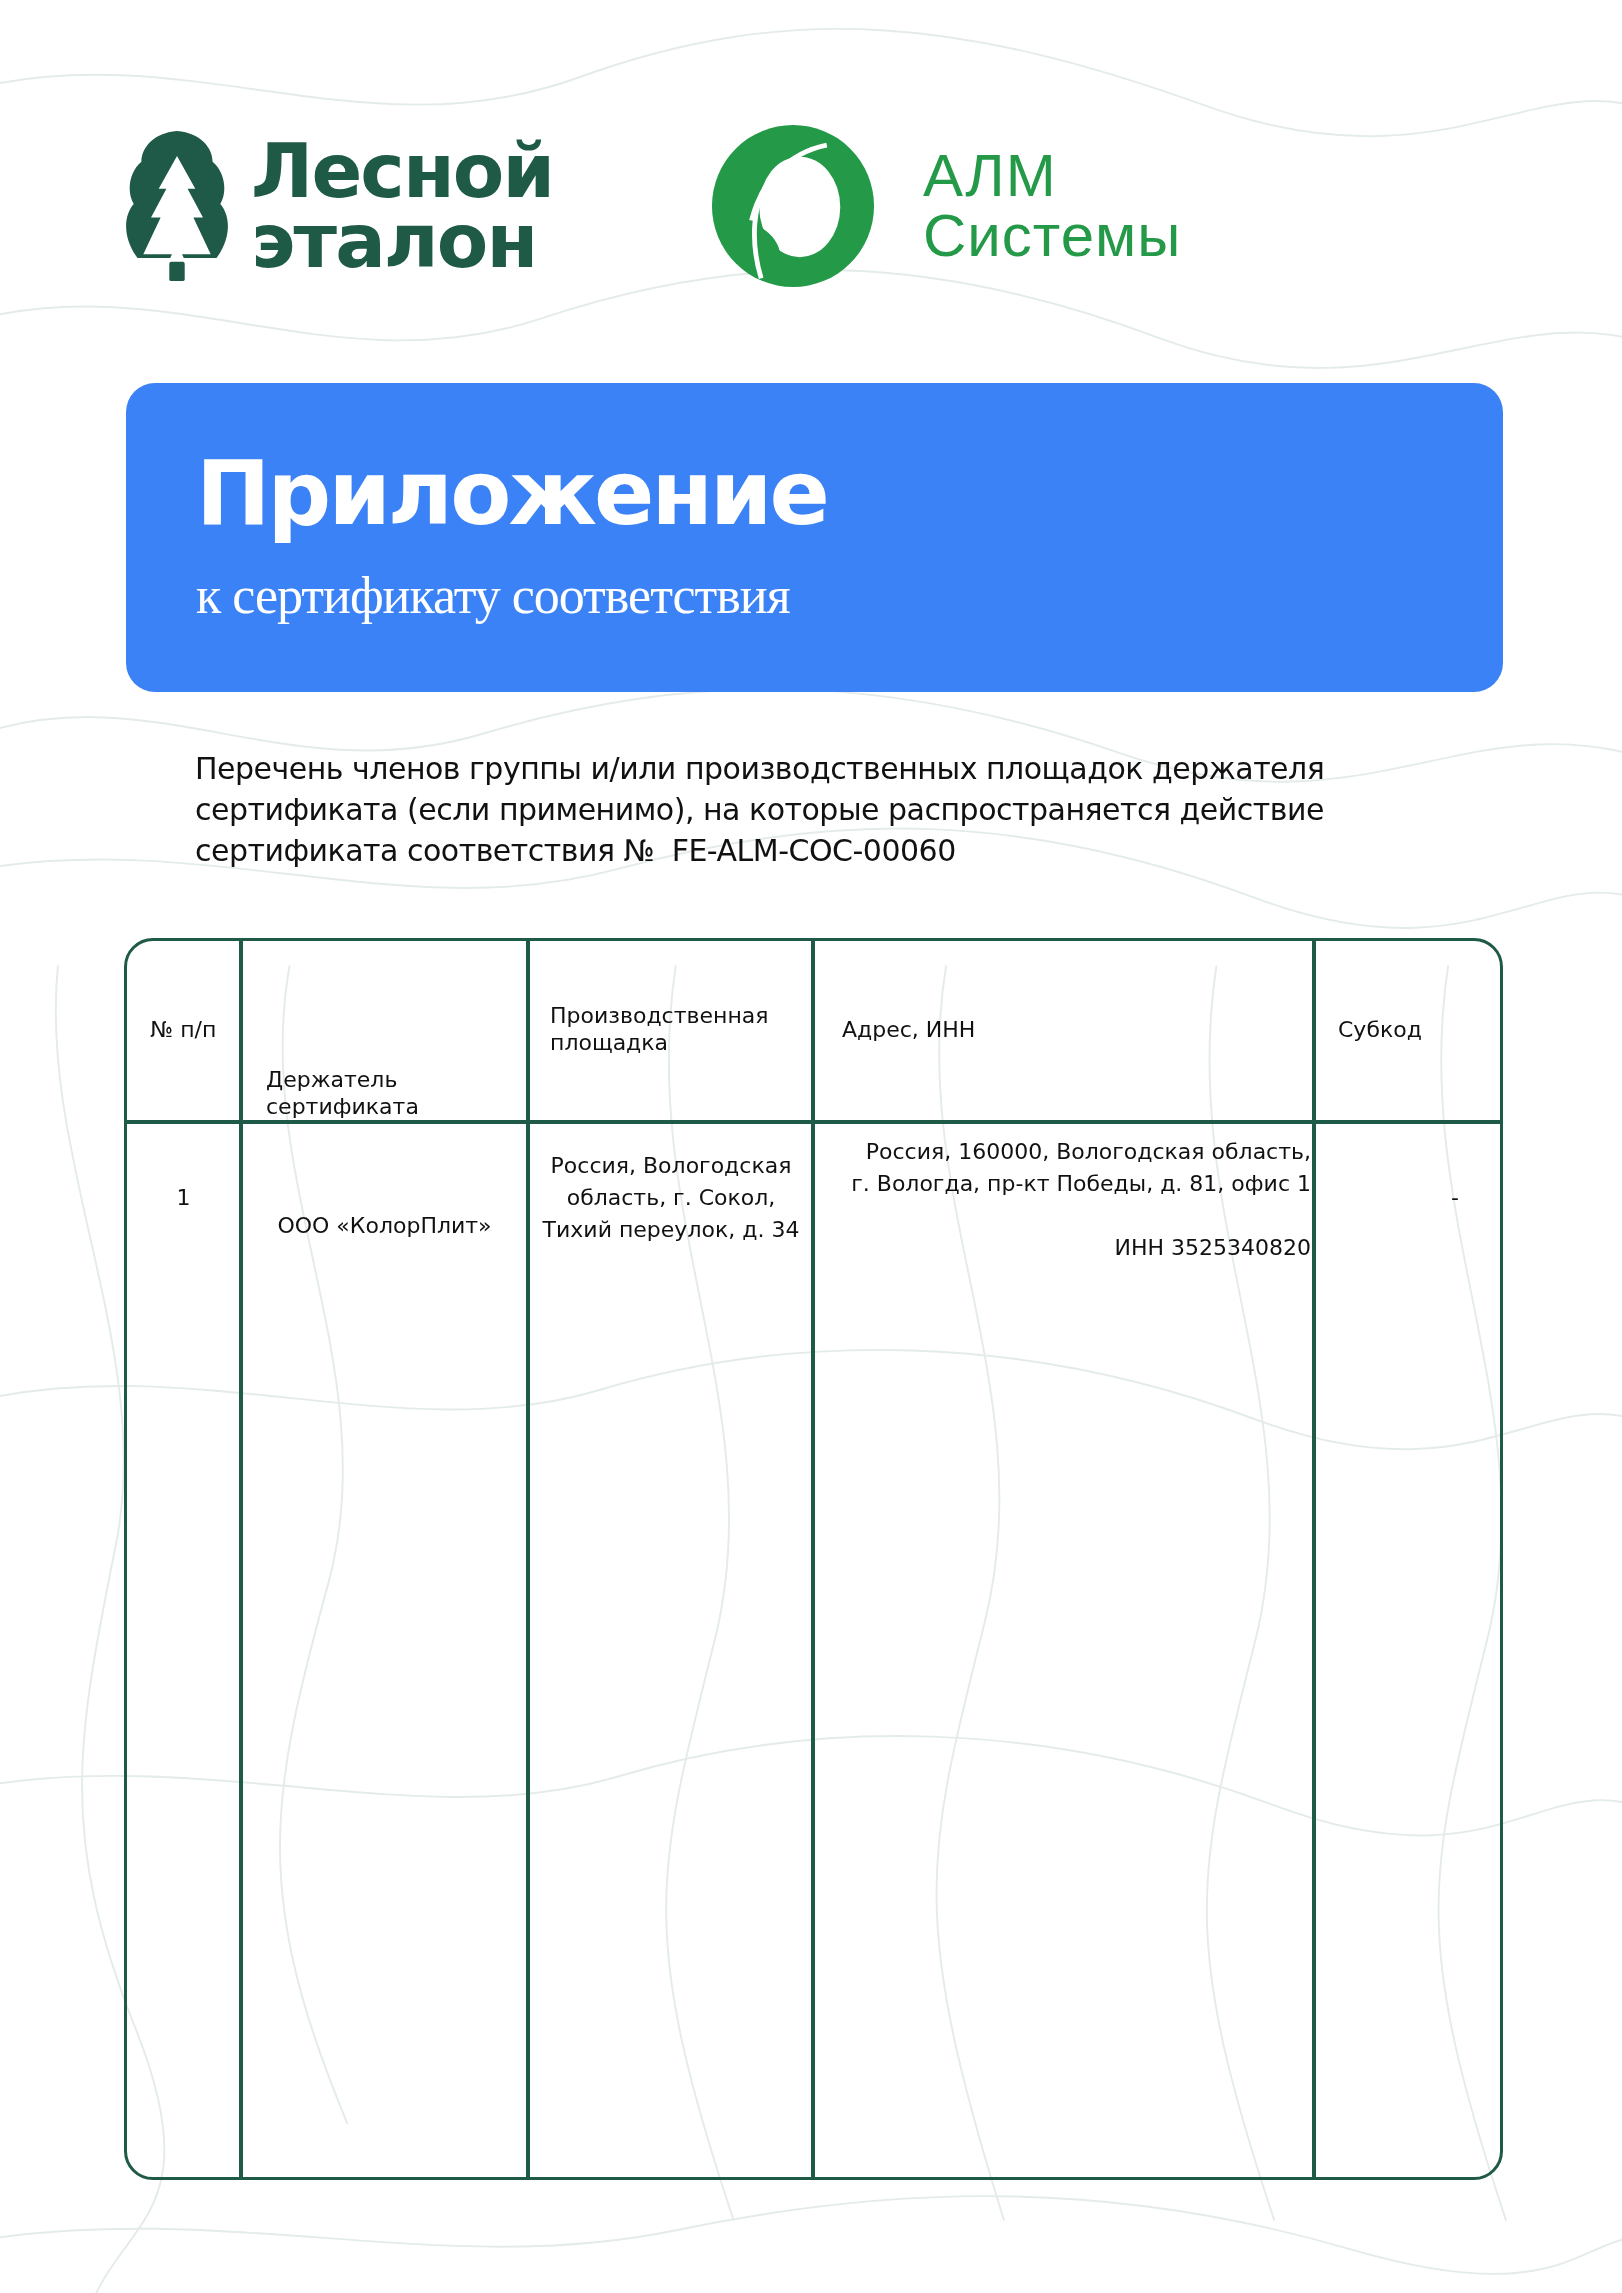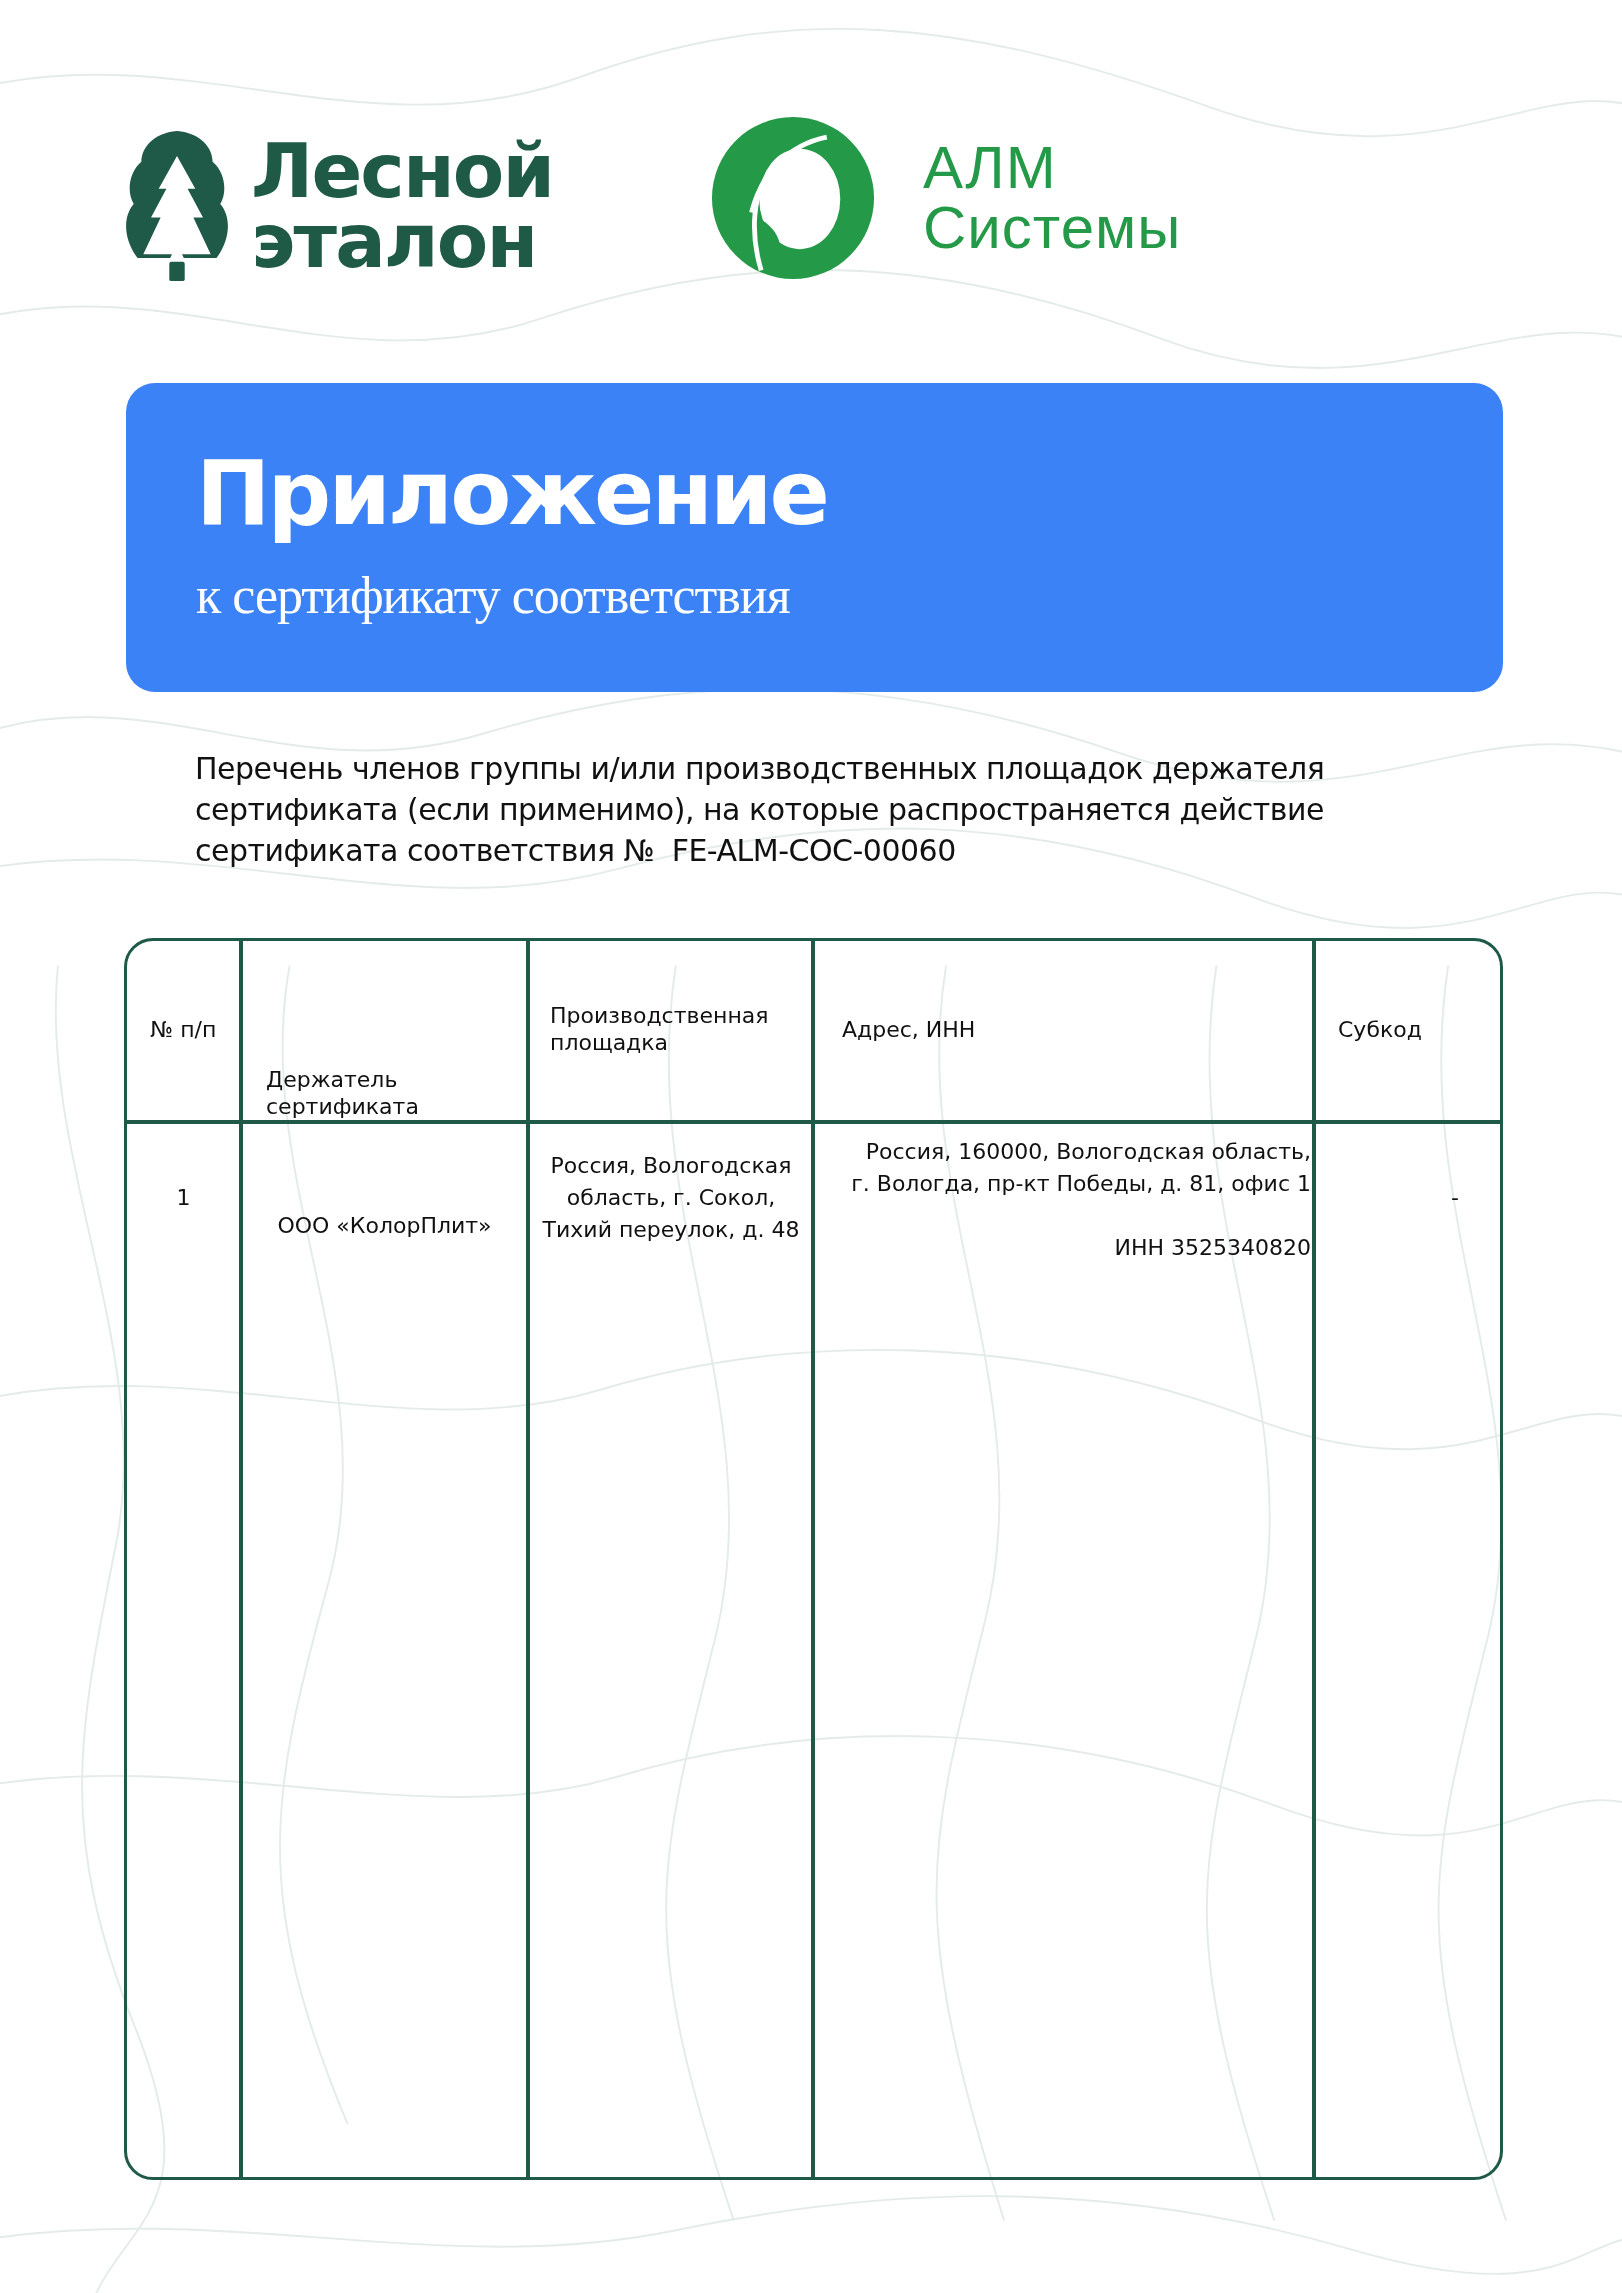--- a/index.html
+++ b/index.html
@@ -10,21 +10,21 @@
     color:#111;
   }
   .bg-pattern { position:absolute; left:0; top:0; width:1622px; height:2293px; z-index:0; }
   .layer { position:absolute; z-index:1; }
 
   
   .logo-le { left:124px; top:124px; height:164px; display:flex; align-items:center; }
   .logo-le svg { width:106px; height:154px; }
   .logo-le .txt { margin-left:21px; color:#1e5a46; font-family:"DejaVu Sans", sans-serif; font-weight:bold;
     font-size:75px; line-height:70px; letter-spacing:-1.9px; }
-  .logo-alm { left:711px; top:116px; height:164px; display:flex; align-items:center; }
+  .logo-alm { left:711px; top:124px; height:164px; display:flex; align-items:center; }
   .logo-alm svg { width:164px; height:164px; }
   .logo-alm .txt { margin-left:48px; color:#249a48; font-family:"Liberation Sans", sans-serif;
     font-size:60px; line-height:60px; letter-spacing:1px; }
 
   
   .banner { left:126px; top:383px; width:1377px; height:309px; background:#3b82f6; border-radius:29px; }
   .banner .title { position:absolute; left:70px; top:58px; color:#fff; font-family:"DejaVu Sans", sans-serif;
     font-size:89px; font-weight:bold; letter-spacing:-2.9px; }
   .banner .subtitle { position:absolute; left:70px; top:183px; color:#fff; font-family:Liberation Serif, serif;
     font-size:52px; letter-spacing:-1px; }
@@ -130,21 +130,21 @@
   </div>
   <div class="th" style="left:1214px;width:154px;">
     <span>Субкод</span>
   </div>
 
   <div class="td" style="left:3.9px;width:111px;padding-top:58px;">1</div>
   <div class="td" style="left:119px;width:283px;padding-top:86px;">ООО «КолорПлит»</div>
   <div class="td" style="left:406px;width:282px;padding-top:26px;">
     <div>Россия, Вологодская</div>
     <div>область, г. Сокол,</div>
-    <div>Тихий переулок, д. 48</div>
+    <div>Тихий переулок, д. 34</div>
   </div>
   <div class="td" style="left:691px;width:496px;padding-top:11.6px;text-align:right;">
     <div>Россия, 160000, Вологодская область,</div>
     <div>г. Вологда, пр-кт Победы, д. 81, офис 1</div>
     <div style="height:32px"></div>
     <div>ИНН 3525340820</div>
   </div>
   <div class="td" style="left:1191px;width:183px;padding-top:58px;padding-left:97px;">-</div>
 </div>
 

